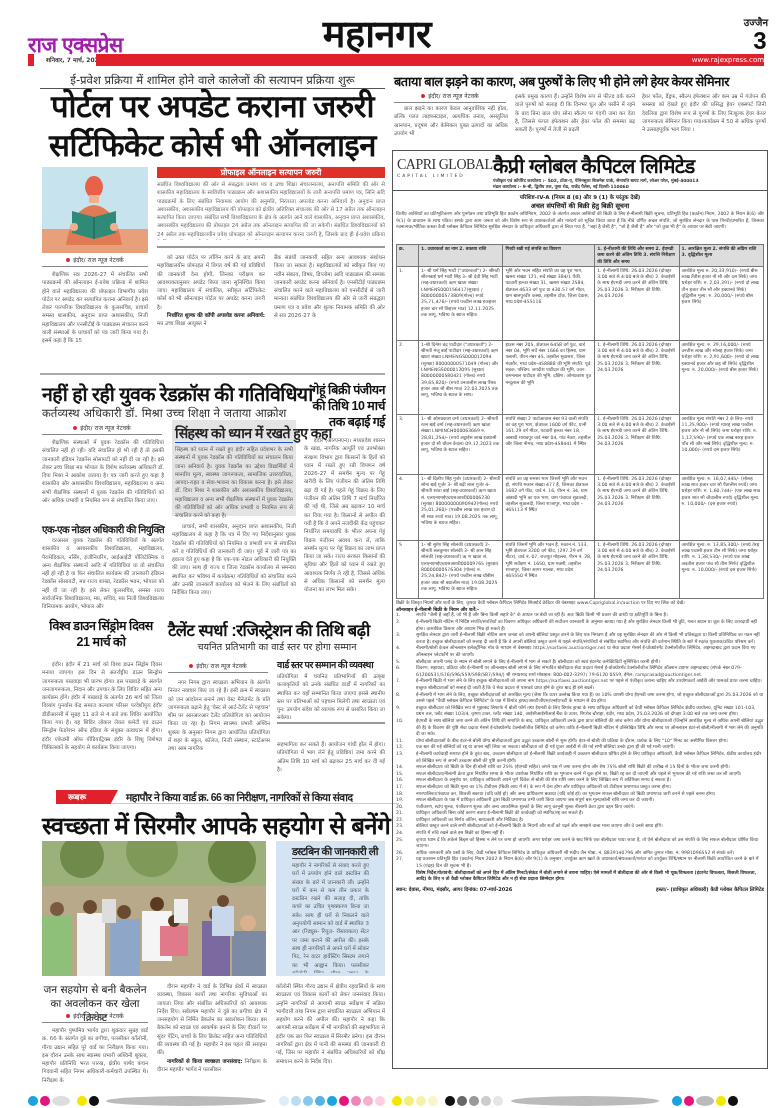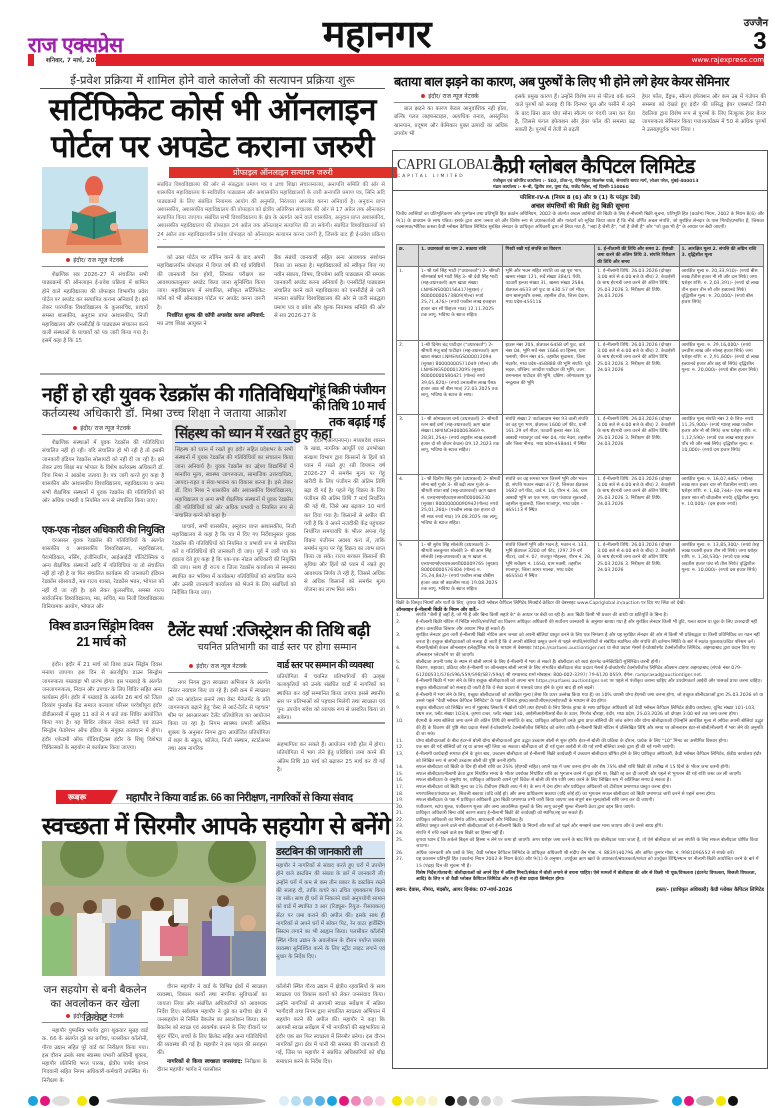--- a/index.html
+++ b/index.html
@@ -29,43 +29,43 @@
   <div class="abs" style="right:10px;top:15px;font-size:10px;font-weight:bold;color:#222;">उज्जैन</div>
   <div class="abs hd-cond" style="right:12px;top:27px;font-size:24px;color:#111;">3</div>
   <div class="abs" style="left:28px;top:54px;width:6px;height:12px;background:#e0202a;"></div>
   <div class="abs" style="left:46px;top:56px;font-size:6px;font-weight:bold;color:#333;">शनिवार, 7 मार्च, 2026</div>
   <div class="abs" style="left:96px;top:54px;width:668px;height:12px;background:#e0202a;"></div>
   <div class="abs" style="right:14px;top:56px;font-size:7px;color:#fff;font-weight:normal;">www.rajexpress.com</div>
 </div>
 
 <div class="abs" style="left:40px;top:72px;width:345px;">
   <div style="font-size:11.5px;color:#333;text-align:center;border-bottom:1px solid #555;padding-bottom:1px;white-space:nowrap;">ई-प्रवेश प्रक्रिया में शामिल होने वाले कालेजों की सत्यापन प्रक्रिया शुरू</div>
+  <div class="hd-cond" style="font-size:31px;line-height:36px;text-align:center;color:#111;white-space:nowrap;">पोर्टल पर अपडेट कराना जरुरी</div>
   <div class="hd-cond" style="font-size:31px;line-height:38px;text-align:center;color:#111;white-space:nowrap;margin-top:2px;">सर्टिफिकेट कोर्स भी ऑनलाइन</div>
-  <div class="hd-cond" style="font-size:31px;line-height:36px;text-align:center;color:#111;white-space:nowrap;">पोर्टल पर अपडेट कराना जरुरी</div>
 </div>
 
 <div class="abs" style="left:42px;top:167px;width:106px;height:86px;background:#c6e3ee;overflow:hidden;">
   <svg width="106" height="86" viewBox="0 0 106 86">
     <rect x="0" y="62" width="106" height="24" fill="#e8a07a"></rect>
     <ellipse cx="52" cy="20" rx="9" ry="11" fill="#e8624a"></ellipse>
     <rect x="47" y="28" width="10" height="8" fill="#f0b090"></rect>
     <path d="M24 78 Q30 40 52 38 Q74 40 80 78 Z" fill="#e07a55"></path>
     <path d="M30 44 L52 50 L74 44 L74 66 L52 72 L30 66 Z" fill="#2f8a78"></path>
     <line x1="52" y1="50" x2="52" y2="72" stroke="#1e5e52" stroke-width="1"></line>
     <circle cx="32" cy="60" r="4" fill="#f0b090"></circle>
     <circle cx="72" cy="60" r="4" fill="#f0b090"></circle>
   </svg>
 </div>
 <div class="abs byline" style="left:42px;top:256px;width:106px;"><span class="dot"></span><span>इंदौर/ राज न्यूज नेटवर्क</span></div>
 <div class="abs rule" style="left:42px;top:266px;width:106px;"></div>
 <div class="abs txt" style="left:42px;top:270px;width:106px;height:96px;">
     <p>शैक्षणिक सत्र 2026-27 में संचालित सभी पाठ्यक्रमों की ऑनलाइन ई-प्रवेश प्रक्रिया में शामिल होने वाले महाविद्यालय की प्रोफाइल विभागीय प्रवेश पोर्टल पर अपडेट कर सत्यापित कराना अनिवार्य है। इसे लेकर पारंपरिक विश्वविद्यालय के कुलसचिव, प्राचार्य समस्त शासकीय, अनुदान प्राप्त अशासकीय, निजी महाविद्यालय और एनसीटीई के पाठ्यक्रम संचालन करने वाली संस्थाओं के प्राचार्यों को पत्र जारी किया गया है। इसमें कहा है कि 15</p>
   </div>
 
-<div class="abs" style="left:157px;top:167px;width:228px;height:11px;background:#e0302a;color:#fff;font-size:8px;font-weight:normal;text-align:center;line-height:11px;margin-left:12px;">प्रोफाइल ऑनलाइन सत्यापन जरुरी</div>
+<div class="abs" style="left:157px;top:167px;width:228px;height:11px;background:#e0302a;color:#fff;font-size:8px;font-weight:bold;text-align:center;line-height:11px;">प्रोफाइल ऑनलाइन सत्यापन जरुरी</div>
 <div class="abs txt" style="left:157px;top:180px;width:228px;height:60px;color:#666;"><span>संबंधित विश्वविद्यालय की ओर से संबद्धता प्रमाण पत्र व उच्च शिक्षा संचालनालय, अनापत्ति समिति की ओर से शासकीय महाविद्यालय के स्ववित्तीय पाठ्यक्रम और अशासकीय महाविद्यालयों के जारी अनापत्ति प्रमाण पत्र, सिनि अदि पाठ्यक्रमों के लिए संबंधित नियामक आयोग की अनुमति, निरंतरता अपलोड करना अनिवार्य है। अनुदान प्राप्त अशासकीय, अशासकीय महाविद्यालय की प्रोफाइल को क्षेत्रीय अतिरिक्त संचालक की ओर से 17 अप्रैल तक ऑनलाइन सत्यापित किया जाएगा। संबंधित सभी विश्वविद्यालय के क्षेत्र के अंतर्गत आने वाले शासकीय, अनुदान प्राप्त अशासकीय, अशासकीय महाविद्यालय की प्रोफाइल 24 अप्रैल तक ऑनलाइन सत्यापित की जा सकेगी। संबंधित विश्वविद्यालयों को 24 अप्रैल तक महाविद्यालयीन प्रवेश प्रोफाइल को ऑनलाइन सत्यापन करना जरुरी है, जिसके बाद ही ई-प्रवेश प्रक्रिया के लिए महाविद्यालय ई-प्रवेश पोर्टल से संबद्ध हो सकेंगे।</span></div>
 <div class="abs rule" style="left:157px;top:246px;width:228px;height:2px;background:#999;"></div>
 <div class="abs txt" style="left:157px;top:253px;width:108px;height:112px;">
   <p>को उक्त पोर्टल पर लॉगिन करने के बाद अपनी महाविद्यालयीन प्रोफाइल में विगत वर्ष की गई प्रविष्टियों की जानकारी देना होगी, जिनका परीक्षण कर आवश्यकतानुसार अपडेट किया जाना सुनिश्चित किया जाए। महाविद्यालय में संचालित, स्वीकृत सर्टिफिकेट कोर्स को भी ऑनलाइन पोर्टल पर अपडेट करना जरुरी है।</p>
   <p><b style="color:#222;">निर्धारित शुल्क की कॉपी अपलोड करना अनिवार्य:</b> <span>मप्र उच्च शिक्षा आयुक्त ने</span></p>
 </div>
 <div class="abs txt" style="left:274px;top:253px;width:111px;height:112px;"><span>बैंक संबंधी जानकारी सहित अन्य आवश्यक संशोधन किया जा सकता है। महाविद्यालयों को स्वीकृत किए गए नवीन संकाय, विषय, डिप्लोमा आदि पाठ्यक्रम की सम्यक जानकारी अपडेट करना अनिवार्य है। एनसीटीई पाठ्यक्रम संचालित करने वाले महाविद्यालय को एनसीटीई से जारी मान्यता संबंधित विश्वविद्यालय की ओर से जारी संबद्धता प्रमाण पत्र व प्रवेश और शुल्क नियामक समिति की ओर से सत्र 2026-27 के</span></div>
 
 <div class="abs rule" style="left:40px;top:373px;width:345px;height:2px;background:#aaa;"></div>
 
@@ -137,21 +137,21 @@
       <circle cx="206" cy="82" r="8" fill="#d9b090"></circle>
     <rect x="170" y="65" width="22" height="30" fill="#c8d8ea"></rect>
       <circle cx="181" cy="60" r="6" fill="#6a4a30"></circle>
     <rect x="118" y="85" width="28" height="30" fill="#e07a8a"></rect>
       <circle cx="132" cy="80" r="6" fill="#5a3a20"></circle>
     <rect x="60" y="58" width="14" height="24" fill="#ddd"></rect>
       <rect x="132" y="58" width="14" height="24" fill="#eee"></rect>
   </svg>
 </div>
 
-<div class="abs" style="left:276px;top:841px;width:109px;height:135px;background:#d5e4f2;padding:3px 0;">
+<div class="abs" style="left:276px;top:841px;width:109px;height:135px;background:#d5e4f2;padding:3px 16px;">
   <div class="hd-cond" style="font-size:10.5px;color:#222;border-bottom:1px solid #555;white-space:nowrap;">डस्टबिन की जानकारी ली</div>
   <div class="txt" style="height:112px;margin-top:2px;color:#555;"><span>महापौर ने नागरिकों से संवाद करते हुए घरों में उपयोग होने वाले डस्टबिन की संख्या के बारे में जानकारी ली। उन्होंने घरों में कम से कम तीन प्रकार के डस्टबिन रखने की सलाह दी, ताकि कचरे का उचित पृथक्करण किया जा सके। साथ ही घरों से निकलने वाले अनुपयोगी सामान को वार्ड में स्थापित 3 आर (रिड्यूस- रियूज- रीसायकल) सेंटर पर जमा कराने की अपील की। इसके साथ ही नागरिकों से अपने घरों में सोकर पिट, रेन वाटर हार्वेस्टिंग सिस्टम लगाने का भी आह्वान किया। पलसीकर कॉलोनी स्थित गौरव उद्यान के अवलोकन के दौरान पर्याप्त प्रकाश व्यवस्था सुनिश्चित करने के लिए स्ट्रीट लाइट लगाने एवं सुधार के निर्देश दिए।</span></div>
 </div>
 
 <div class="abs" style="left:42px;top:982px;width:106px;font-size:10.5px;line-height:14px;text-align:center;color:#222;">जन सहयोग से बनी बैकलेन का अवलोकन कर खेला क्रिकेट</div>
 <div class="abs byline" style="left:42px;top:1012px;width:106px;"><span class="dot"></span><span>इंदौर/ राज न्यूज नेटवर्क</span></div>
 <div class="abs rule" style="left:42px;top:1022px;width:106px;"></div>
 <div class="abs txt" style="left:42px;top:1026px;width:106px;height:58px;">
     <p>महापौर पुष्यमित्र भार्गव द्वारा शुक्रवार सुबह वार्ड क्र. 66 के अंतर्गत दुबे का बगीचा, पलसीकर कॉलोनी, गौरव उद्यान सहित पूरे वार्ड का निरीक्षण किया गया। इस दौरान उनके साथ स्वास्थ्य प्रभारी अश्विनी शुक्ला, महापौर प्रतिनिधि भरत पारख, क्षेत्रीय पार्षद कंचन गिदवानी सहित निगम अधिकारी-कर्मचारी उपस्थित थे। निरीक्षण के</p>
   </div>

